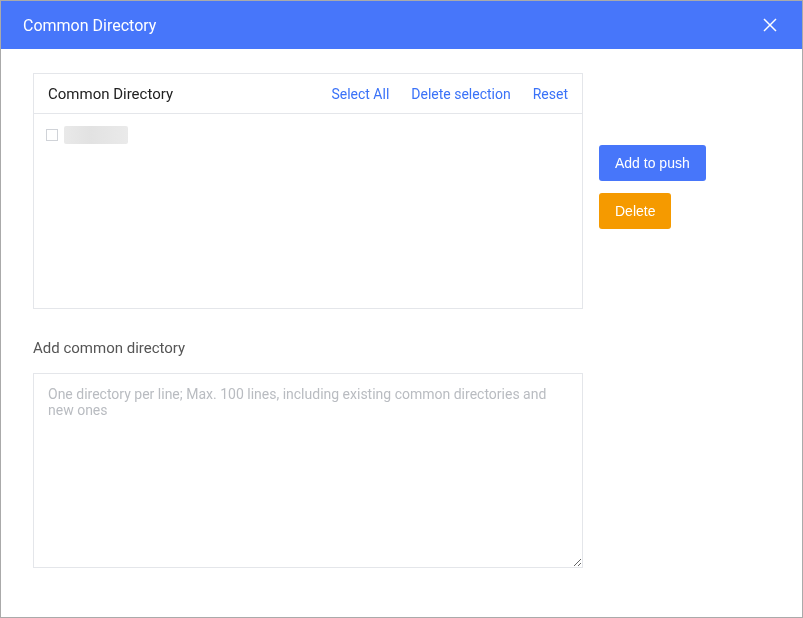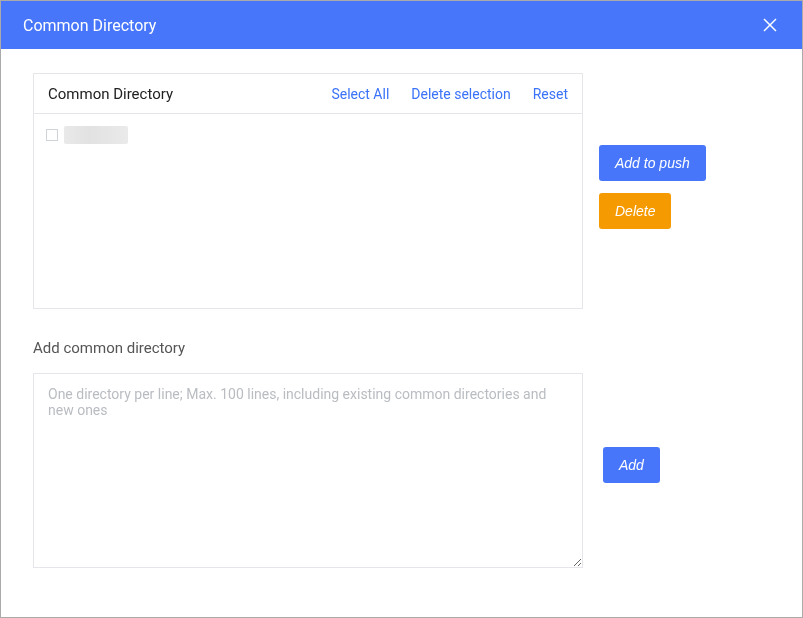--- a/index.html
+++ b/index.html
@@ -111,21 +111,20 @@
       align-items: center;
       justify-content: center;
       height: 36px;
       padding: 0 16px;
       font-size: 14px;
       color: #fff;
       border: none;
       border-radius: 3px;
       cursor: pointer;
       width: fit-content;
-      font-style: italic;
     }
     .btn-primary {
       background: #4776fa;
     }
     .btn-warning {
       background: #f59a00;
     }
     .bottom-section {
       margin-top: 30px;
       display: flex;
@@ -197,18 +196,15 @@
       <button class="btn btn-primary">Add to push</button>
       <button class="btn btn-warning">Delete</button>
     </div>
   </div>
 
   <div class="bottom-section">
     <div class="bottom-left">
       <div class="section-label">Add common directory</div>
       <textarea class="add-textarea" placeholder="One directory per line; Max. 100 lines, including existing common directories and new ones" style=""></textarea>
     </div>
-    <div class="bottom-right">
-      <button class="btn btn-primary">Add</button>
-    </div>
   </div>
 
 </div>
 
 </body></html>

